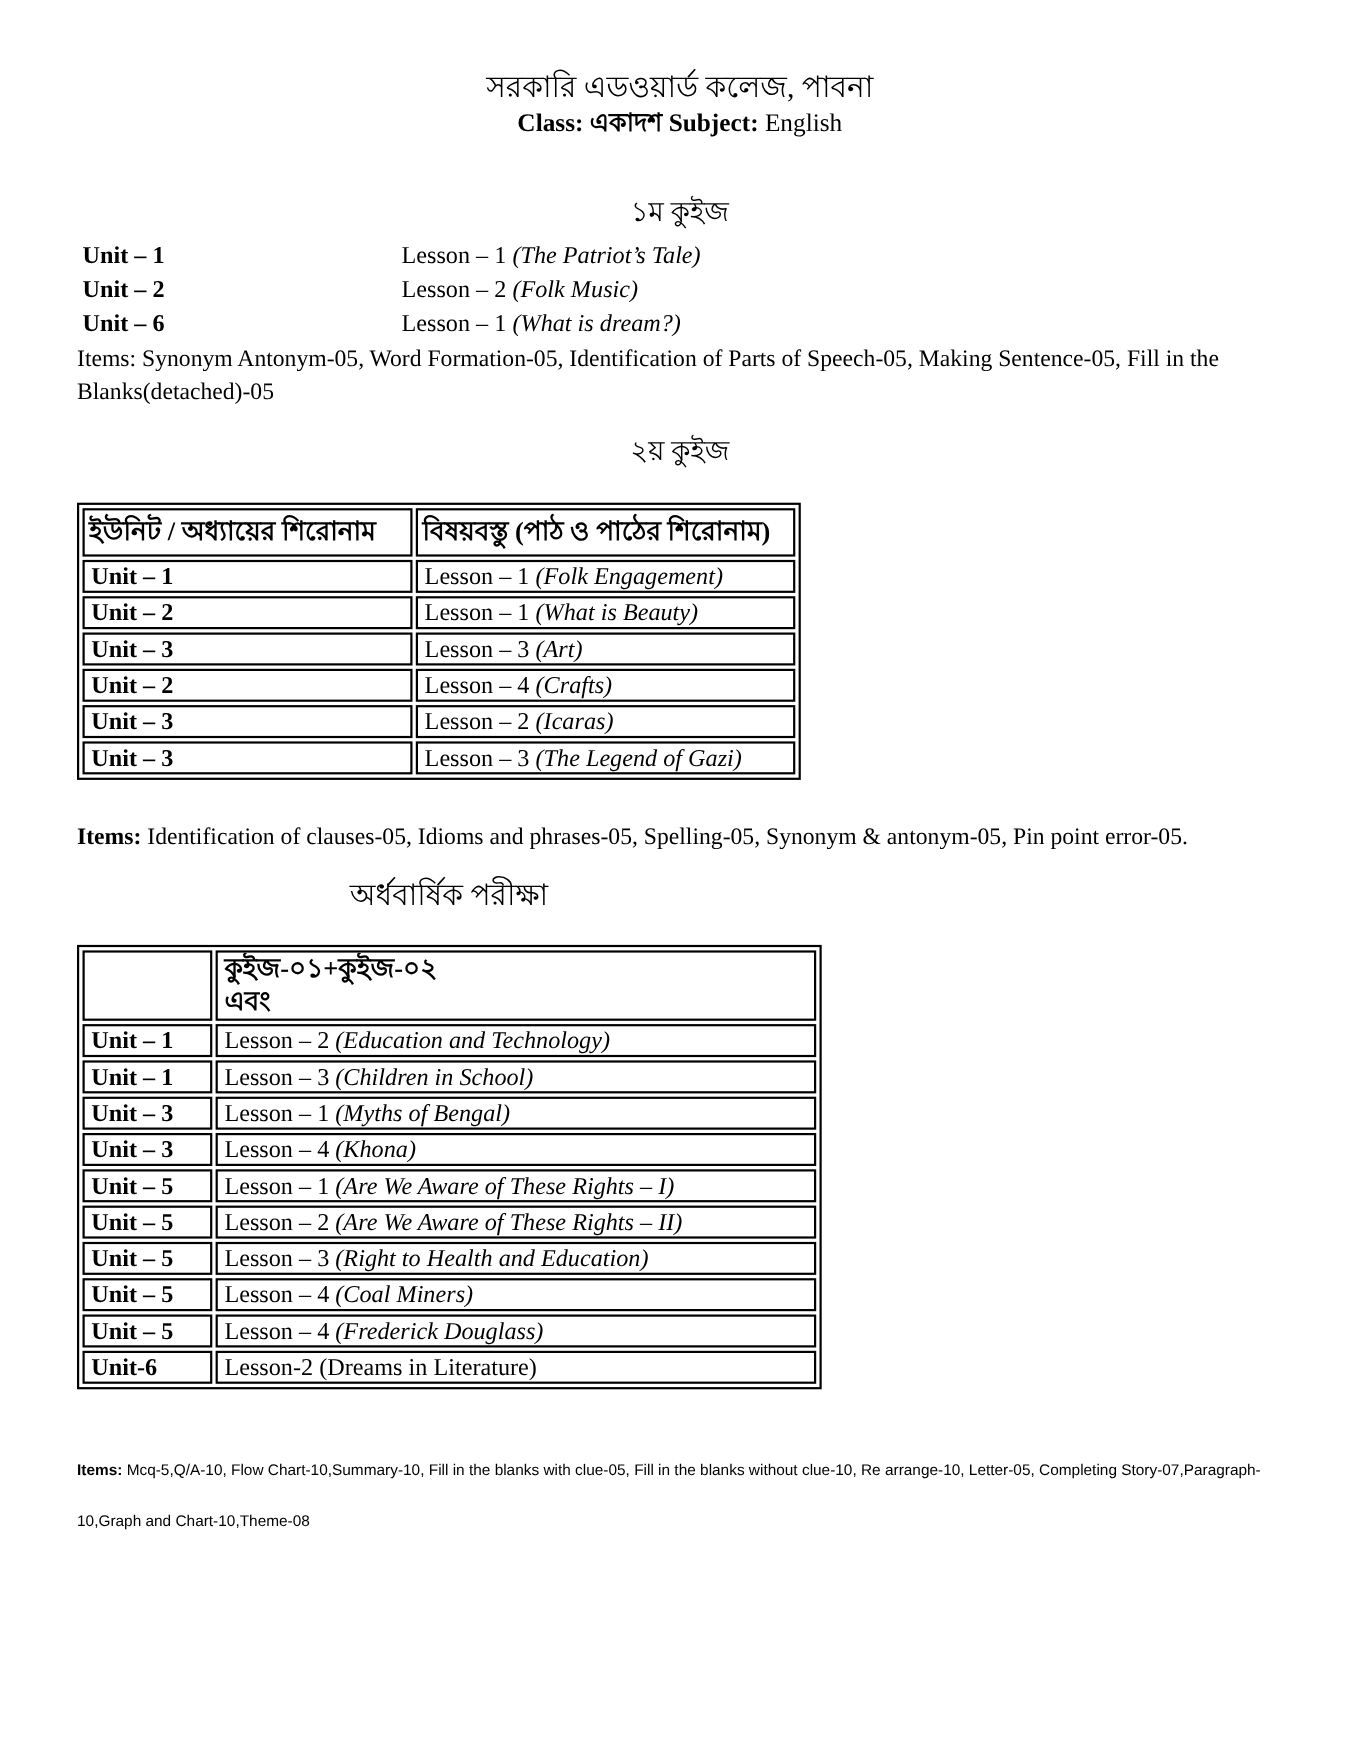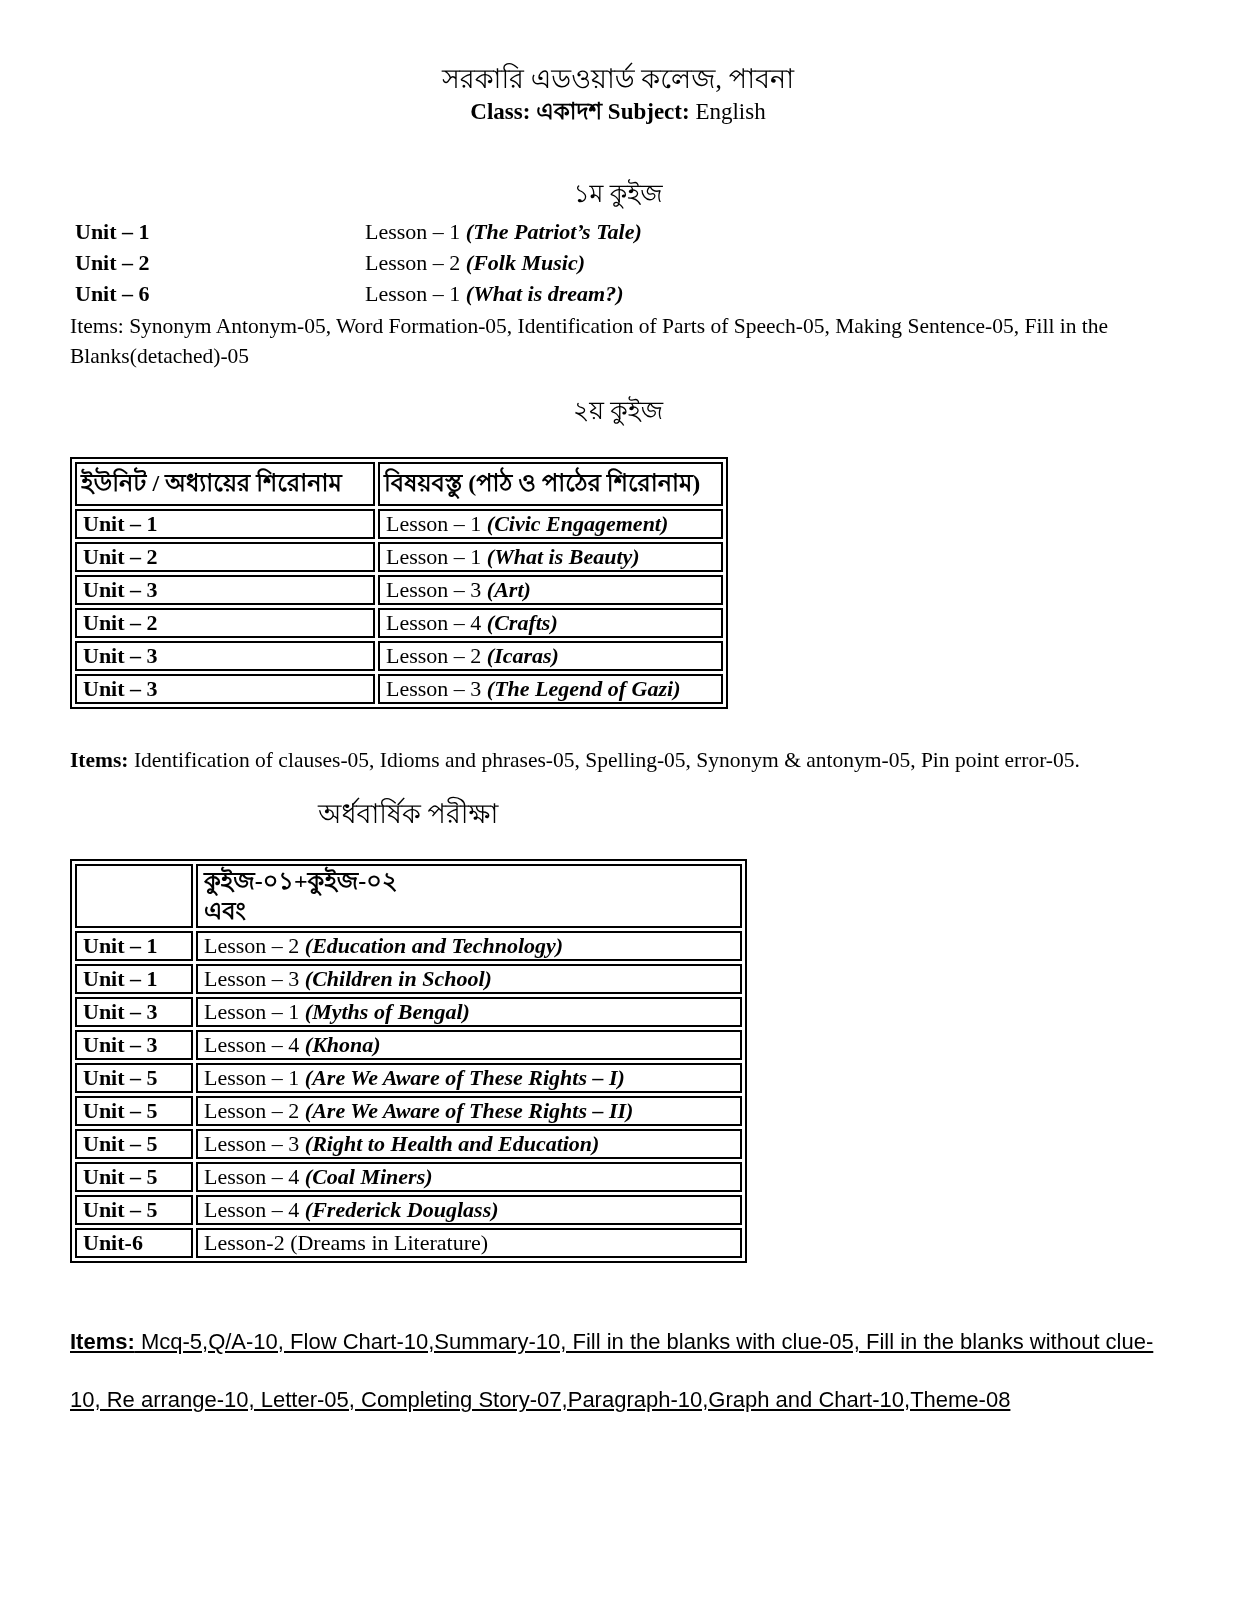--- a/index.html
+++ b/index.html
@@ -25,21 +25,21 @@
 
   .unit-heading {
     margin-top:28px; padding-left:5px;
     font-size:29px; font-weight:bold; line-height:36px;
   }
   .unit-heading .gap { display:inline-block; width:24px; }
 
   .unit-list { margin-top:6px; font-size:22px; }
   .unit-row { display:grid; grid-template-columns:290px 1fr; line-height:31px; padding-left:5px; }
   .unit-row .u { font-weight:bold; }
-  .it { font-style:italic;font-weight:bold; }
+  .it { font-style:italic; }
 
   .items-para { font-size:21.5px; line-height:30px; margin-top:2px; }
   .items-para .lbl { }
   .items-para-2 { font-size:21.5px; line-height:30px; margin-top:36px; }
   .items-para-2 .lbl { font-weight:bold; }
 
   .quiz2-title { margin-top:24px; text-align:center; font-size:25px; line-height:32px; }
 
   table.dtable {
     border-collapse:separate; border-spacing:3px;
@@ -64,21 +64,21 @@
   .t-half col.c1 { width:118px; }
   .t-half td { height:24px; font-size:22px; }
   .t-half td.hdr2 {
     height:60px; font-weight:bold;
     font-size:24px; line-height:30px; white-space:normal;
   }
 
   .items-para-3 {
     margin-top:50px;
     font-family:"Liberation Sans", sans-serif;
-    font-size:22px; line-height:58px;text-decoration:underline;
+    font-size:14px; line-height:46px;
   }
   .items-para-3 .lbl { font-weight:bold; }
 </style>
 </head>
 <body>
 
 <div class="page">
 
   <div class="doc-title">সরকারি এডওয়ার্ড কলেজ, পাবনা</div>
 
@@ -124,21 +124,21 @@
     <tbody>
       <tr>
         <td class="hdr">ইউনিট / অধ্যায়ের শিরোনাম</td>
         <td class="hdr">বিষয়বস্তু (পাঠ ও পাঠের শিরোনাম)</td>
       </tr>
     </tbody>
     <tbody>
 
         <tr>
           <td><span class="u">Unit – 1</span></td>
-          <td><span>Lesson – 1 </span><span class="it">(Civic Engagement)</span></td>
+          <td><span>Lesson – 1 </span><span class="it">(Folk Engagement)</span></td>
         </tr>
 
         <tr>
           <td><span class="u">Unit – 2</span></td>
           <td><span>Lesson – 1 </span><span class="it">(What is Beauty)</span></td>
         </tr>
 
         <tr>
           <td><span class="u">Unit – 3</span></td>
           <td><span>Lesson – 3 </span><span class="it">(Art)</span></td>

